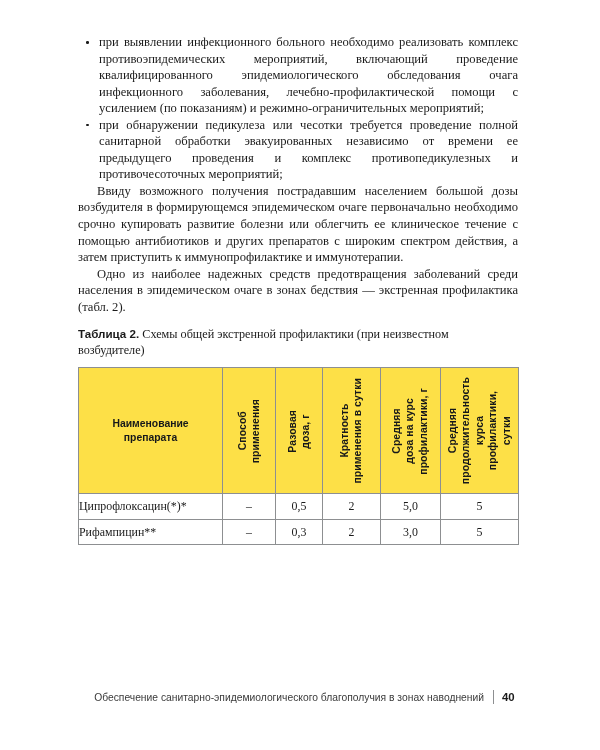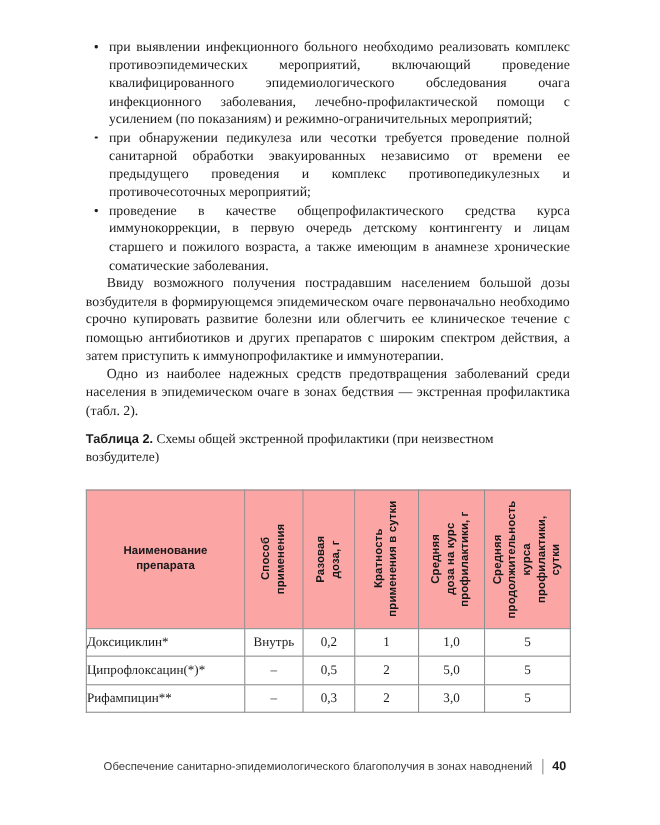--- a/index.html
+++ b/index.html
@@ -89,21 +89,21 @@
     width: 440px;
     table-layout: fixed;
     margin: 0;
   }
   table.data-table td, table.data-table th {
     border: 1px solid #8d8f91;
     padding: 0;
     vertical-align: middle;
   }
   thead th {
-    background: #fca5a5;
+    background: #fde047;
     height: 125px;
     padding: 0;
   }
   th.h-flat {
     font-family: "Liberation Sans", sans-serif;
     font-weight: bold;
     font-size: 10.4px;
     line-height: 13.6px;
     text-align: center;
     color: #16181a;
@@ -174,27 +174,26 @@
 </style>
 </head>
 <body>
 
 <div class="page">
   <div class="content">
 
     <ul class="bullets">
       <li>при выявлении инфекционного больного необходимо реализовать комплекс противоэпидемических мероприятий, включающий проведение квалифицированного эпидемиологического обследования очага инфекционного заболевания, лечебно-профилактической помощи с усилением (по показаниям) и режимно-ограничительных мероприятий;</li>
       <li>при обнаружении педикулеза или чесотки требуется проведение полной санитарной обработки эвакуированных независимо от времени ее предыдущего проведения и комплекс противопедикулезных и противочесоточных мероприятий;</li>
-      <li>проведение в качестве общепрофилактического средства курса иммунокоррекции, в первую очередь детскому контингенту и лицам старшего и пожилого возраста, а также имеющим в анамнезе хронические соматические заболевания.</li>
     </ul>
 
     <p class="para">Ввиду возможного получения пострадавшим населением большой дозы возбудителя в формирующемся эпидемическом очаге первоначально необходимо срочно купировать развитие болезни или облегчить ее клиническое течение с помощью антибиотиков и других препаратов с широким спектром действия, а затем приступить к иммунопрофилактике и иммунотерапии.</p>
     <p class="para">Одно из наиболее надежных средств предотвращения заболеваний среди населения в эпидемическом очаге в зонах бедствия — экстренная профилактика (табл. 2).</p>
 
-    <p class="table-caption" style="margin-top:11px;margin-bottom:21px;">
+    <p class="table-caption" style="margin-top:11px;margin-bottom:9px;">
       <span class="cap-label">Таблица 2.</span><span> Схемы общей экстренной профилактики (при неизвестном возбудителе)</span>
     </p>
 
     <table class="data-table">
       <colgroup>
         <col style="width:144px">
         <col style="width:53px">
         <col style="width:47px">
         <col style="width:58px">
         <col style="width:60px">
@@ -236,28 +235,20 @@
               <span class="vtext">Средняя
 продолжительность
 курса
 профилактики,
 сутки</span>
             </div>
           </th>
         </tr>
       </thead>
       <tbody>
-        <tr>
-          <td class="name-cell">Доксициклин*</td>
-          <td class="num-cell">Внутрь</td>
-          <td class="num-cell">0,2</td>
-          <td class="num-cell">1</td>
-          <td class="num-cell">1,0</td>
-          <td class="num-cell">5</td>
-        </tr>
         <tr>
           <td class="name-cell">Ципрофлоксацин(*)*</td>
           <td class="num-cell">–</td>
           <td class="num-cell">0,5</td>
           <td class="num-cell">2</td>
           <td class="num-cell">5,0</td>
           <td class="num-cell">5</td>
         </tr>
         <tr>
           <td class="name-cell">Рифампицин**</td>

